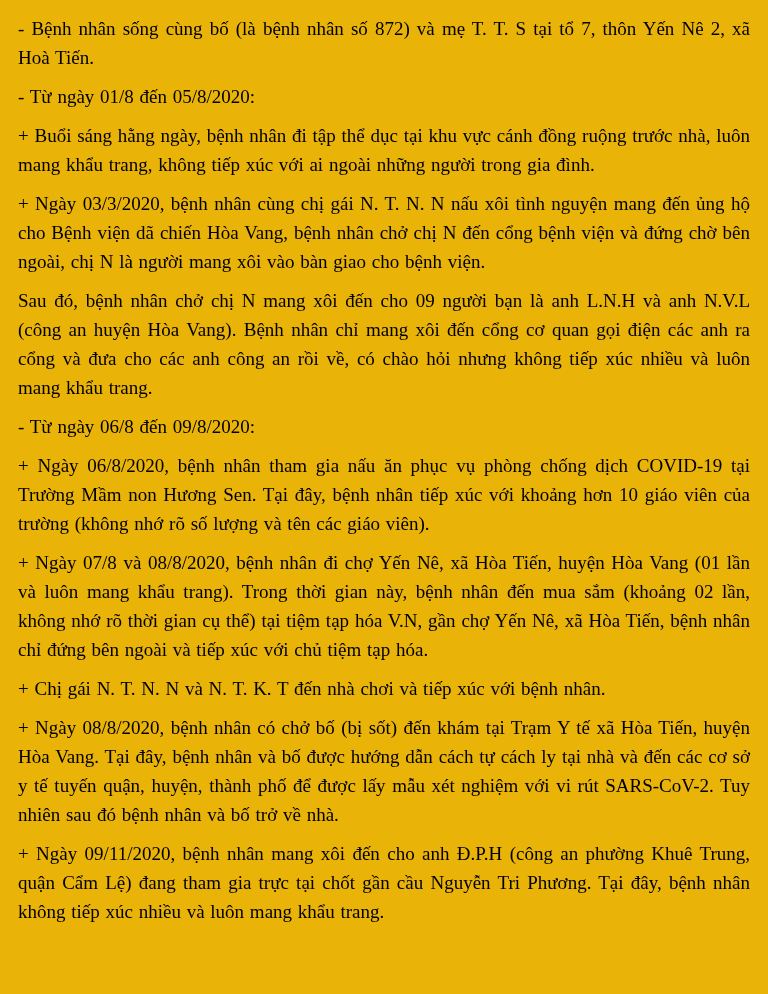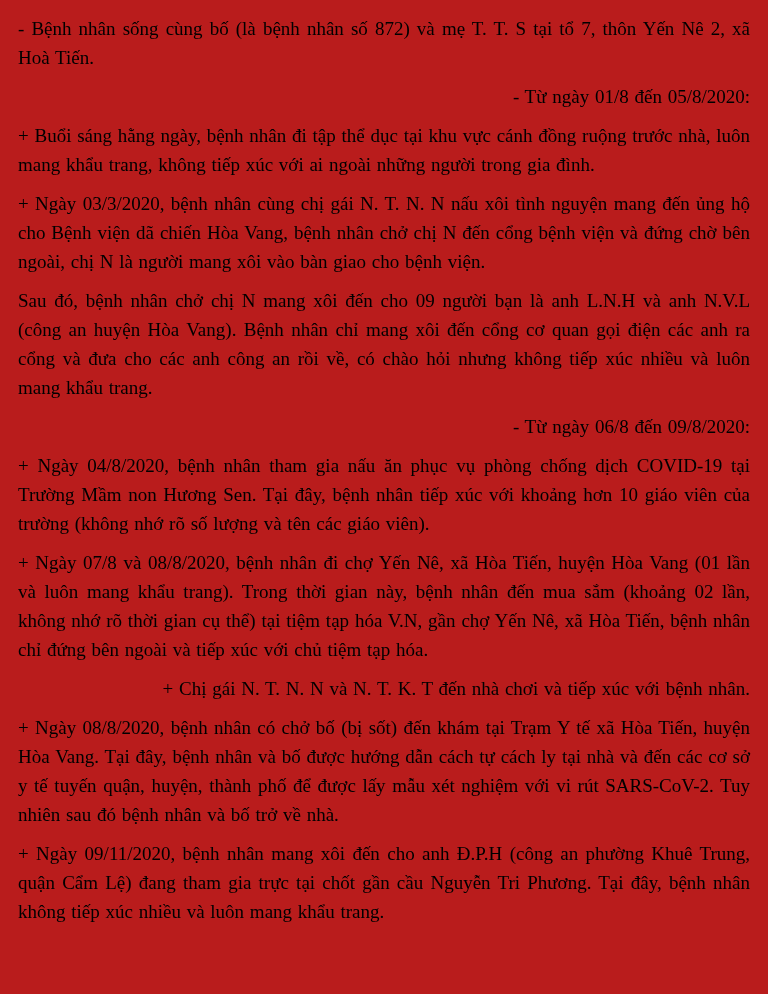--- a/index.html
+++ b/index.html
@@ -3,48 +3,48 @@
 <meta charset="utf-8">
 <style>
   html, body {
     margin: 0;
     padding: 0;
     background: #ffffff;
   }
   .page {
     width: 768px;
     height: 994px;
-    background: #b91c1c;
+    background: #eab308;
     box-sizing: border-box;
     padding: 14px 18px 0 18px;
     overflow: hidden;
     font-family: "Liberation Serif", "DejaVu Serif", serif;
     color: #000000;
   }
   .page p {
     margin: 0 0 10px 0;
     font-size: 19px;
     line-height: 29px;
     text-align: justify;
     text-justify: inter-word;
     letter-spacing: 0;
     word-spacing: 1px;
   }
   .page p.single {
-    text-align: right;
+    text-align: left;
   }
 </style>
 </head>
 <body>
 
 <div class="page">
   <p>- Bệnh nhân sống cùng bố (là bệnh nhân số 872) và mẹ T. T. S tại tổ 7, thôn Yến Nê 2, xã Hoà Tiến.</p>
   <p class="single">- Từ ngày 01/8 đến 05/8/2020:</p>
   <p>+ Buổi sáng hằng ngày, bệnh nhân đi tập thể dục tại khu vực cánh đồng ruộng trước nhà, luôn mang khẩu trang, không tiếp xúc với ai ngoài những người trong gia đình.</p>
   <p>+ Ngày 03/3/2020, bệnh nhân cùng chị gái N. T. N. N nấu xôi tình nguyện mang đến ủng hộ cho Bệnh viện dã chiến Hòa Vang, bệnh nhân chở chị N đến cổng bệnh viện và đứng chờ bên ngoài, chị N là người mang xôi vào bàn giao cho bệnh viện.</p>
   <p>Sau đó, bệnh nhân chở chị N mang xôi đến cho 09 người bạn là anh L.N.H và anh N.V.L (công an huyện Hòa Vang). Bệnh nhân chỉ mang xôi đến cổng cơ quan gọi điện các anh ra cổng và đưa cho các anh công an rồi về, có chào hỏi nhưng không tiếp xúc nhiều và luôn mang khẩu trang.</p>
   <p class="single">- Từ ngày 06/8 đến 09/8/2020:</p>
-  <p>+ Ngày 04/8/2020, bệnh nhân tham gia nấu ăn phục vụ phòng chống dịch COVID-19 tại Trường Mầm non Hương Sen. Tại đây, bệnh nhân tiếp xúc với khoảng hơn 10 giáo viên của trường (không nhớ rõ số lượng và tên các giáo viên).</p>
+  <p>+ Ngày 06/8/2020, bệnh nhân tham gia nấu ăn phục vụ phòng chống dịch COVID-19 tại Trường Mầm non Hương Sen. Tại đây, bệnh nhân tiếp xúc với khoảng hơn 10 giáo viên của trường (không nhớ rõ số lượng và tên các giáo viên).</p>
   <p>+ Ngày 07/8 và 08/8/2020, bệnh nhân đi chợ Yến Nê, xã Hòa Tiến, huyện Hòa Vang (01 lần và luôn mang khẩu trang). Trong thời gian này, bệnh nhân đến mua sắm (khoảng 02 lần, không nhớ rõ thời gian cụ thể) tại tiệm tạp hóa V.N, gần chợ Yến Nê, xã Hòa Tiến, bệnh nhân chỉ đứng bên ngoài và tiếp xúc với chủ tiệm tạp hóa.</p>
   <p class="single">+ Chị gái N. T. N. N và N. T. K. T đến nhà chơi và tiếp xúc với bệnh nhân.</p>
   <p>+ Ngày 08/8/2020, bệnh nhân có chở bố (bị sốt) đến khám tại Trạm Y tế xã Hòa Tiến, huyện Hòa Vang. Tại đây, bệnh nhân và bố được hướng dẫn cách tự cách ly tại nhà và đến các cơ sở y tế tuyến quận, huyện, thành phố để được lấy mẫu xét nghiệm với vi rút SARS-CoV-2. Tuy nhiên sau đó bệnh nhân và bố trở về nhà.</p>
   <p>+ Ngày 09/11/2020, bệnh nhân mang xôi đến cho anh Đ.P.H (công an phường Khuê Trung, quận Cẩm Lệ) đang tham gia trực tại chốt gần cầu Nguyễn Tri Phương. Tại đây, bệnh nhân không tiếp xúc nhiều và luôn mang khẩu trang.</p>
 </div>
 
 </body></html>

